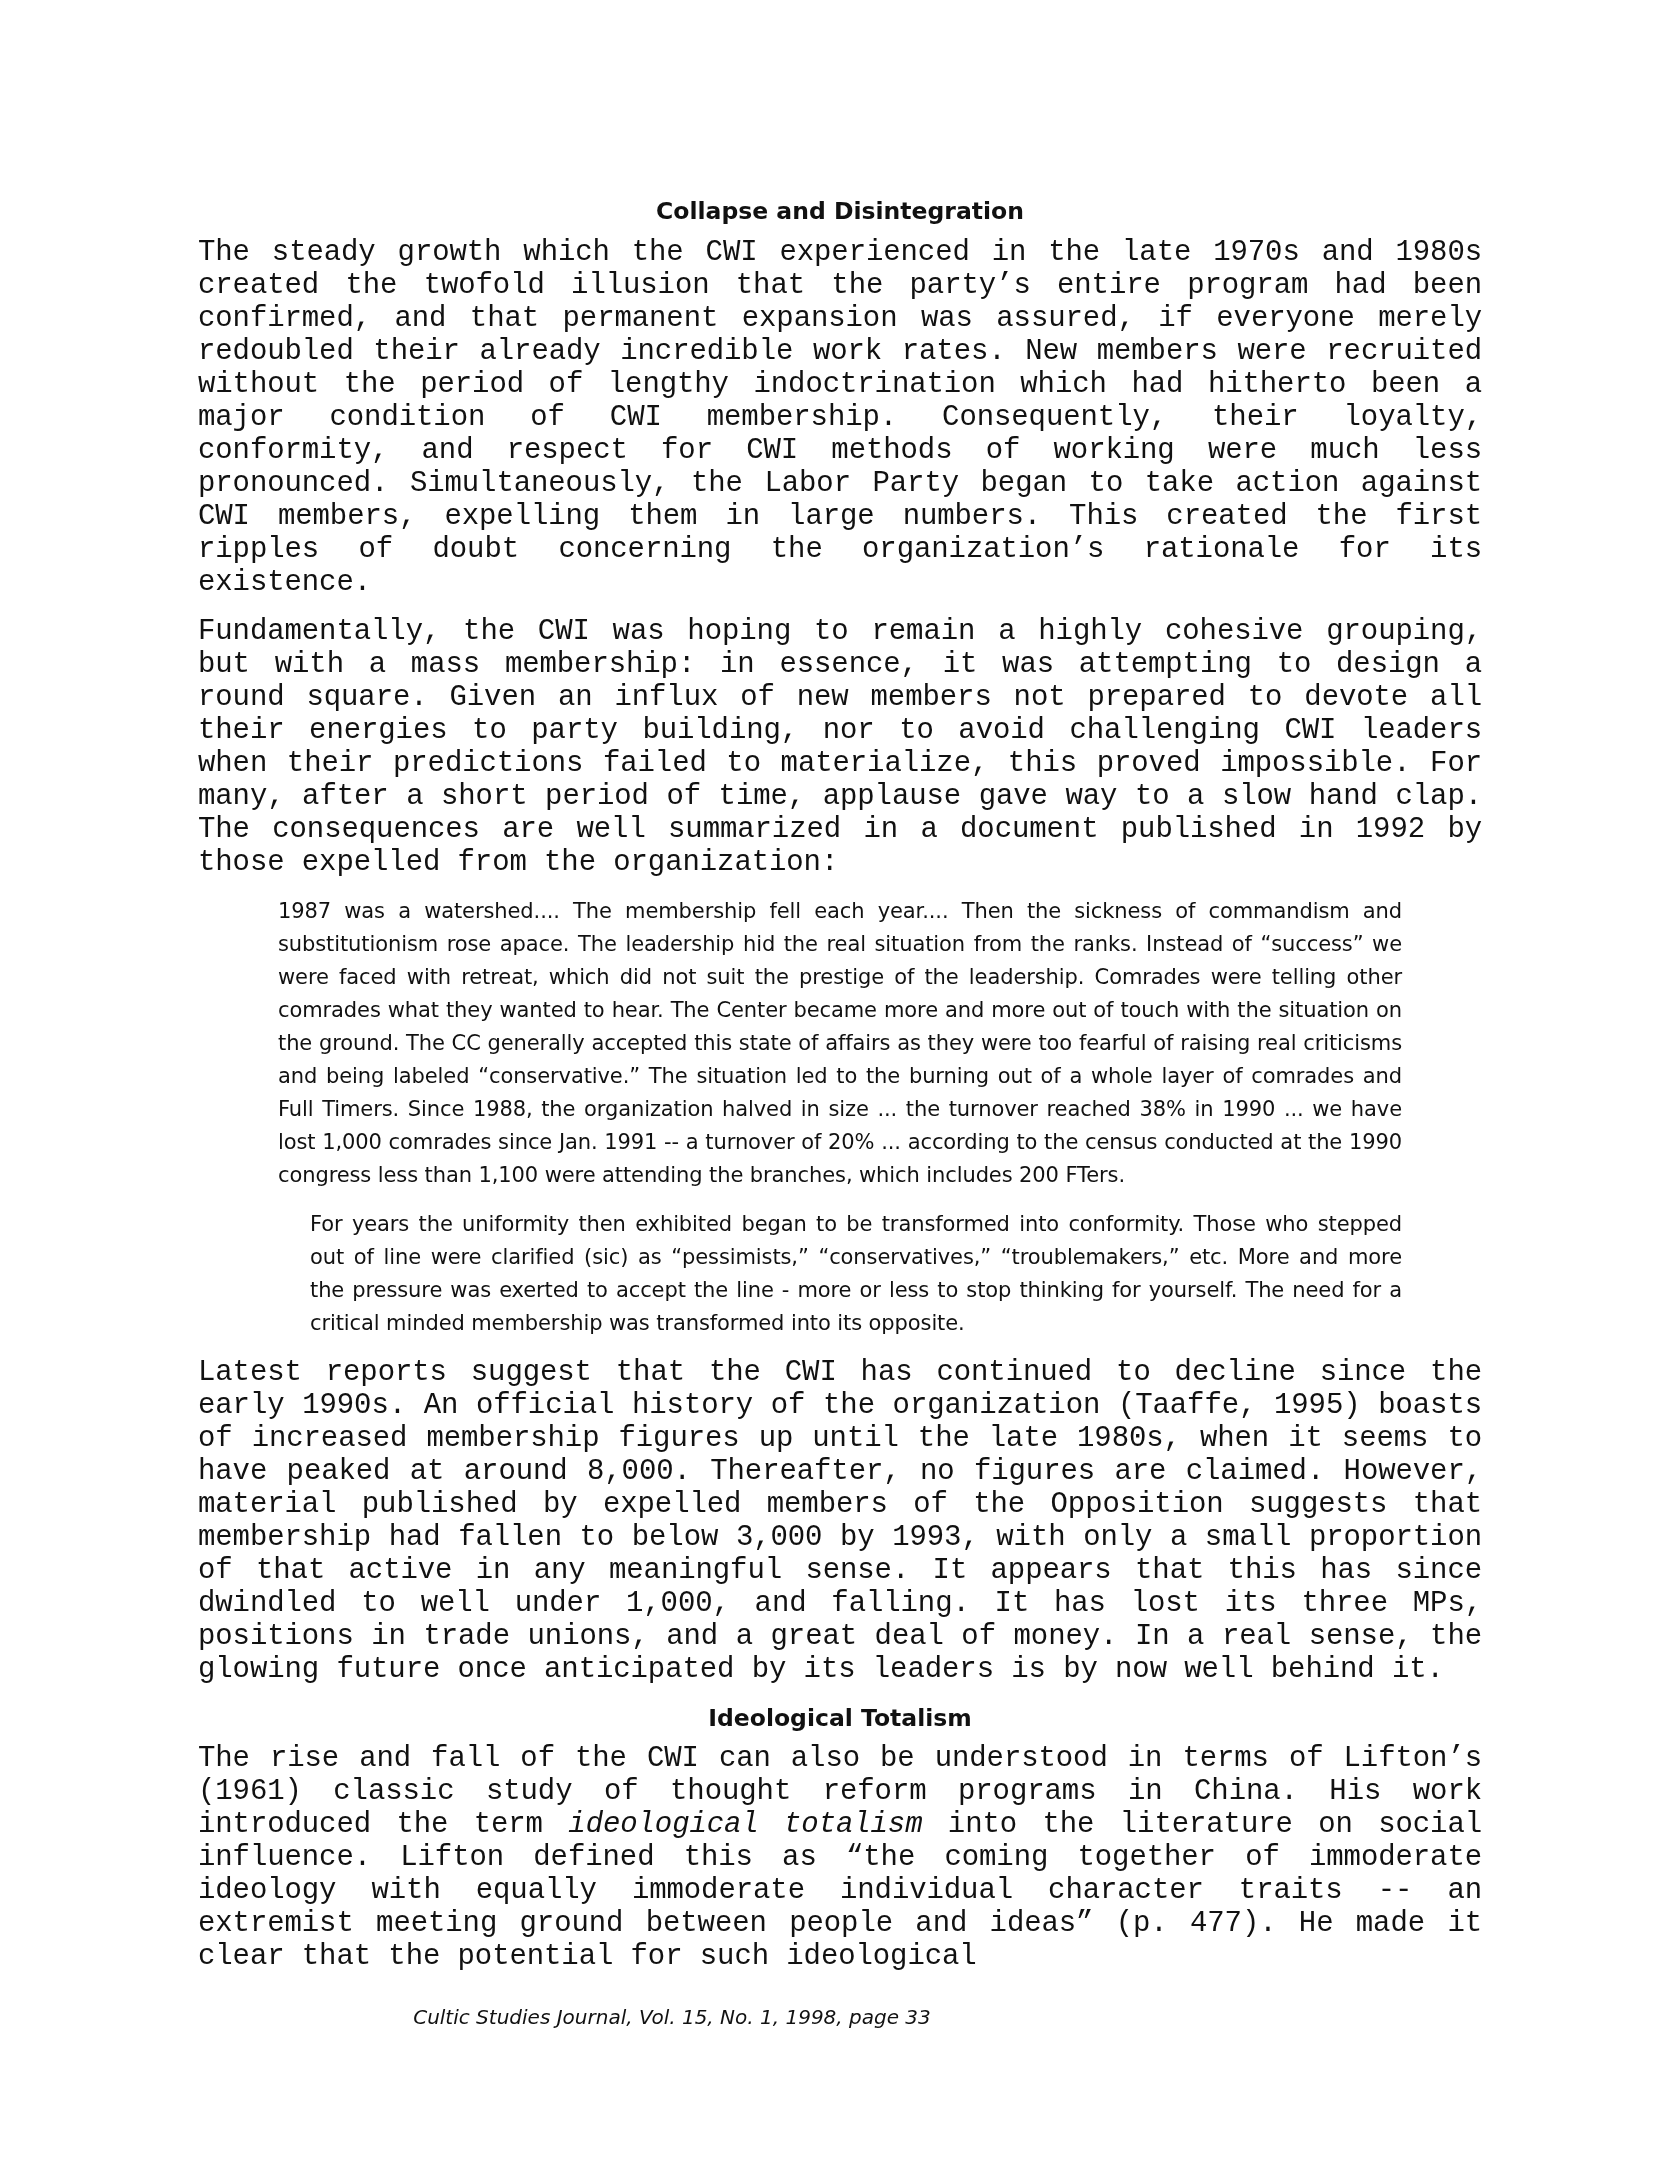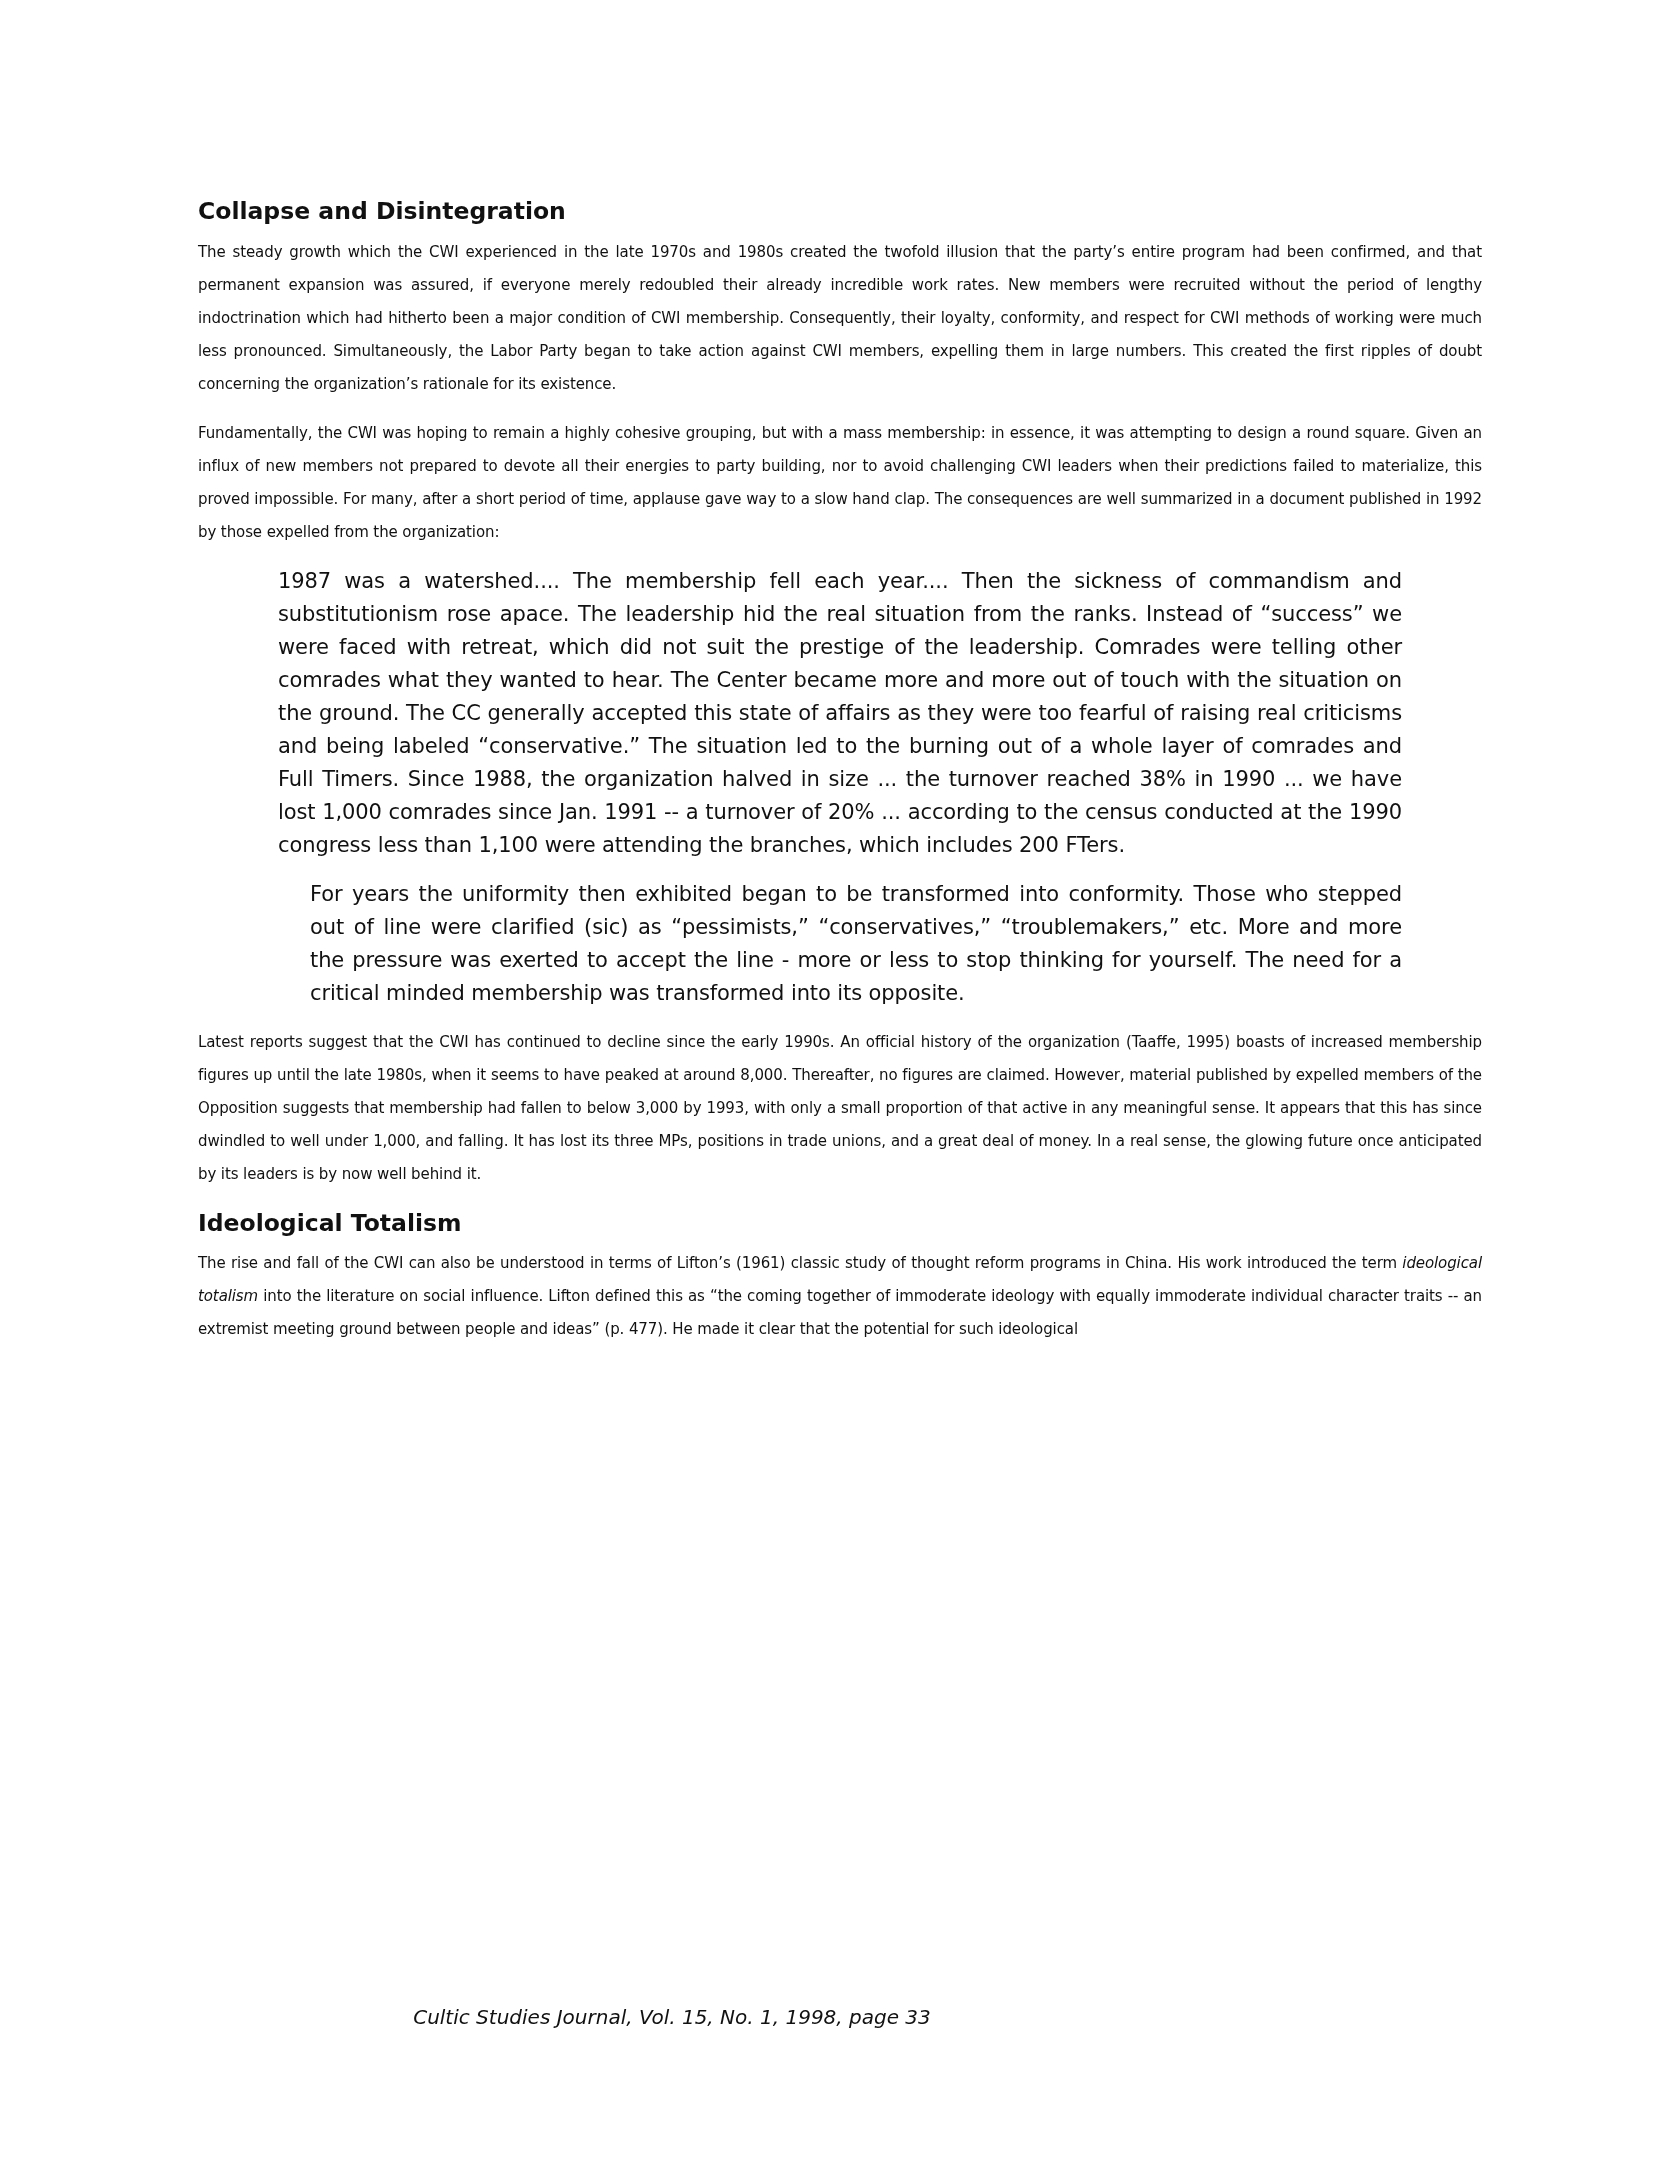--- a/index.html
+++ b/index.html
@@ -15,35 +15,36 @@
       color: #111111;
       font-family: "DejaVu Sans", sans-serif;
     }
     .page {
       position: absolute;
       left: 198px;
       top: 195px;
       width: 1284px;
     }
     .heading {
-      text-align: left;
+      text-align: center;
       font-weight: bold;
       font-size: 23.5px;
       line-height: 33px;
       margin: 0 0 7.5px 0;
     }
     .heading.second {
       margin-top: 8.5px;
     }
     p.body {
       margin: 0 0 16px 0;
-      font-size: 15px;
+      font-size: 29px;
       line-height: 33px;
       text-align: justify;
       letter-spacing: -0.1px;
+      font-family: Liberation Mono, monospace;
     }
     .quote {
       margin: 0 80px 16px 80px;
     }
     .quote p {
       margin: 0 0 16px 0;
       font-size: 21px;
       line-height: 33px;
       text-align: justify;
       letter-spacing: -0.1px;

